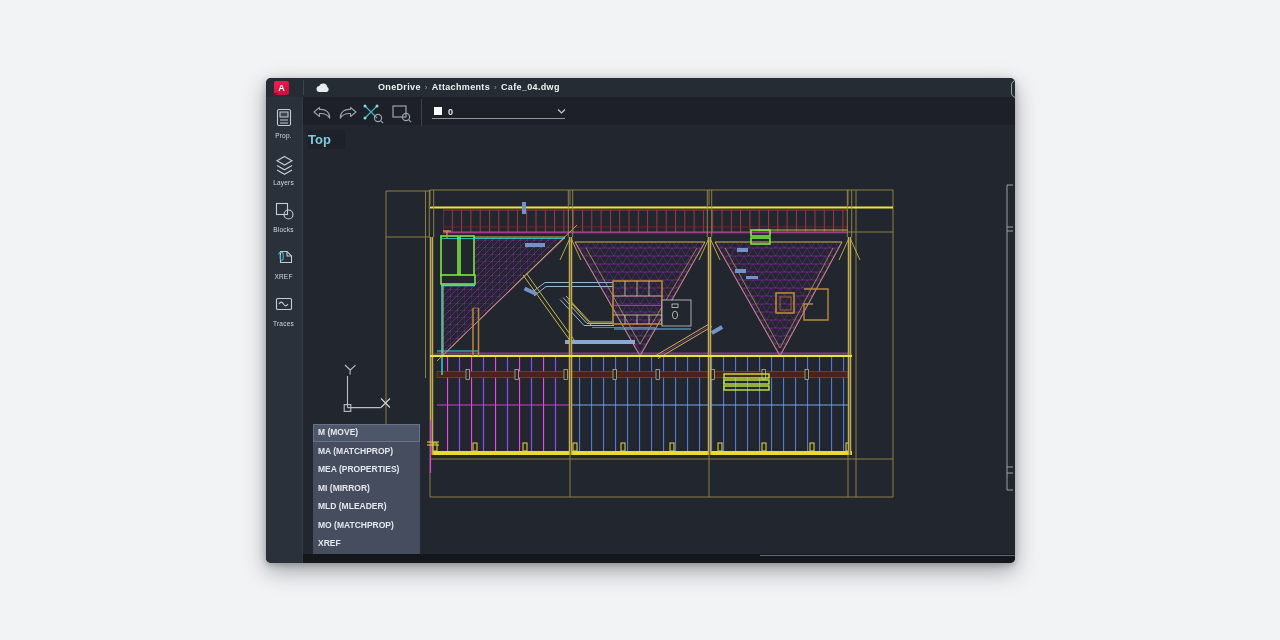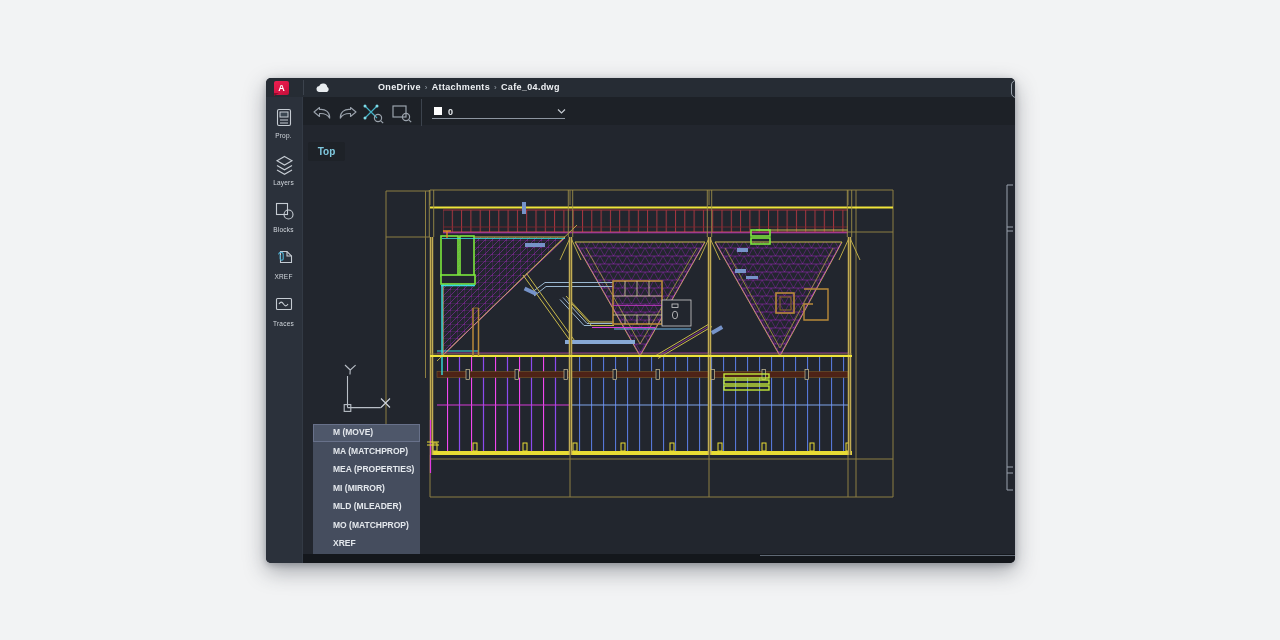--- a/index.html
+++ b/index.html
@@ -10,24 +10,24 @@
   .logo:after{content:"";position:absolute;left:0;bottom:-1.5px;width:0;height:0;border-left:5px solid #8f0c2c;border-bottom:3px solid transparent;border-top:0;}
   .hsep{position:absolute;left:37px;top:2px;width:1px;height:15px;background:#3c434d;}
   .crumbs{position:absolute;left:67px;top:0;height:19px;line-height:19px;font-size:9px;font-weight:bold;color:#eef1f4;letter-spacing:.34px;white-space:nowrap;margin-left:45px;}
   .crumbs .sep{color:#98a1ab;font-weight:normal;padding:0 4px;font-size:8px;}
   .tbar{position:absolute;left:37px;top:19px;width:712px;height:28px;background:#1d2127;}
   .sbar{position:absolute;left:0;top:19px;width:37px;height:466px;background:#2b313b;border-right:1px solid #333a45;box-sizing:border-box;}
   .icolbl{position:absolute;width:35px;text-align:center;font-size:6.5px;color:#d3d8de;letter-spacing:.2px;}
   .canvas{position:absolute;left:37px;top:47px;width:712px;height:430px;background:#22262e;}
   .botstrip{position:absolute;left:37px;top:475.5px;width:712px;height:9.5px;background:#14171c;}
   .scrollline{position:absolute;left:494px;top:476.5px;width:255px;height:1.5px;background:#5f6874;z-index:3;}
-  .toptab{position:absolute;left:42px;top:64px;width:37px;height:19px;background:#1e2228;border-radius:2px;color:#7fc8de;font-size:10px;font-weight:bold;text-align:center;line-height:19px;}
+  .toptab{position:absolute;left:42px;top:52px;width:37px;height:19px;background:#1e2228;border-radius:2px;color:#7fc8de;font-size:13px;font-weight:bold;line-height:19px;}
   .rbracket{position:absolute;left:745px;top:2px;width:10px;height:16px;border:1px solid #9aa3ad;border-radius:5px;background:transparent;}
   .popup{position:absolute;left:47px;top:346px;width:107px;height:130px;background:#454d5e;z-index:5;}
-  .prow{height:18.5px;line-height:18.5px;padding-left:20px;font-size:8.5px;font-weight:bold;color:#e4e8ed;letter-spacing:0;white-space:nowrap;overflow:hidden;}
+  .prow{height:18.5px;line-height:18.5px;padding-left:5px;font-size:8.5px;font-weight:bold;color:#e4e8ed;letter-spacing:0;white-space:nowrap;overflow:hidden;}
   .prow.sel{background:#4e576a;outline:1px solid #68718a;outline-offset:-1px;height:17.5px;line-height:17.5px;}
   svg.draw{position:absolute;left:37px;top:50px;z-index:2;}
 </style>
 </head>
 <body>
 <div class="win">
   <div class="hdr">
     <div class="logo">A</div>
     <div class="hsep"></div>
     <svg style="position:absolute;left:49px;top:4.5px" width="15" height="10" viewBox="0 0 15 10">

